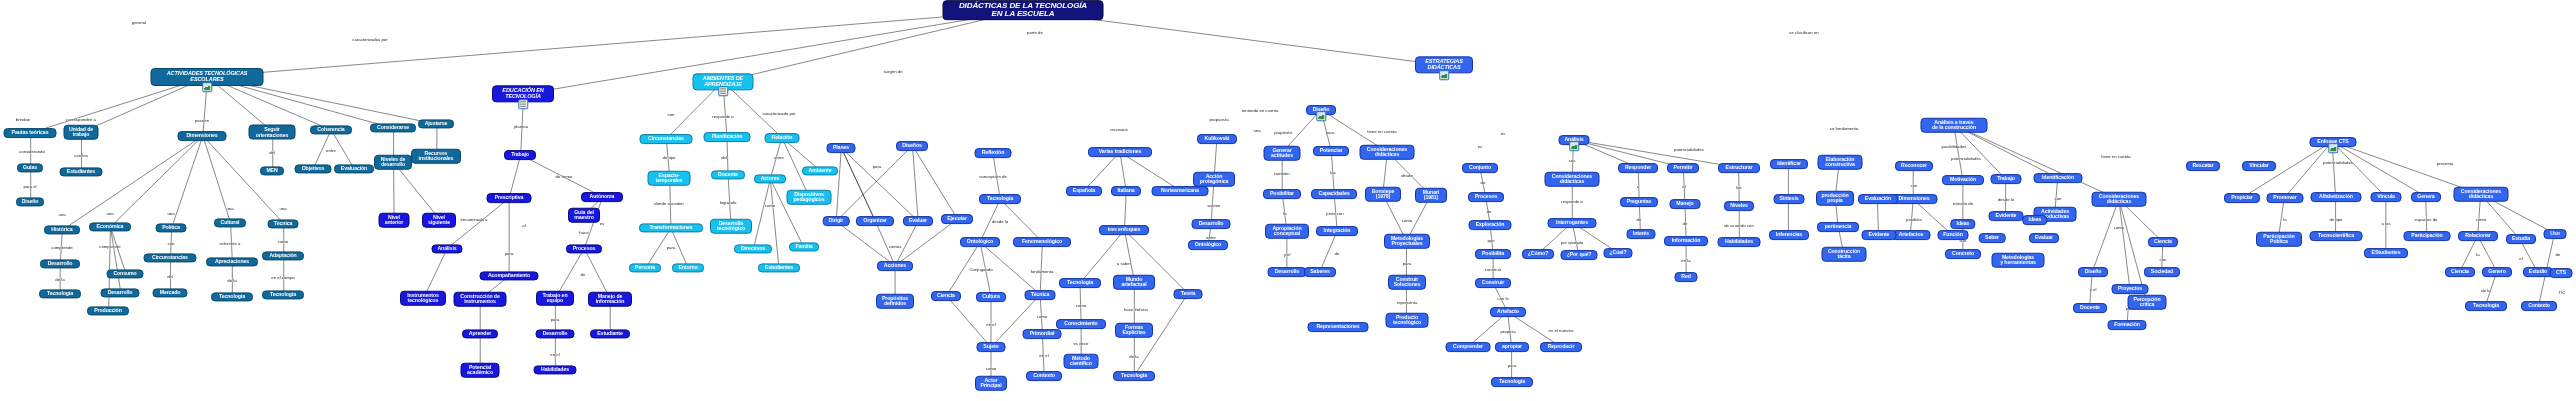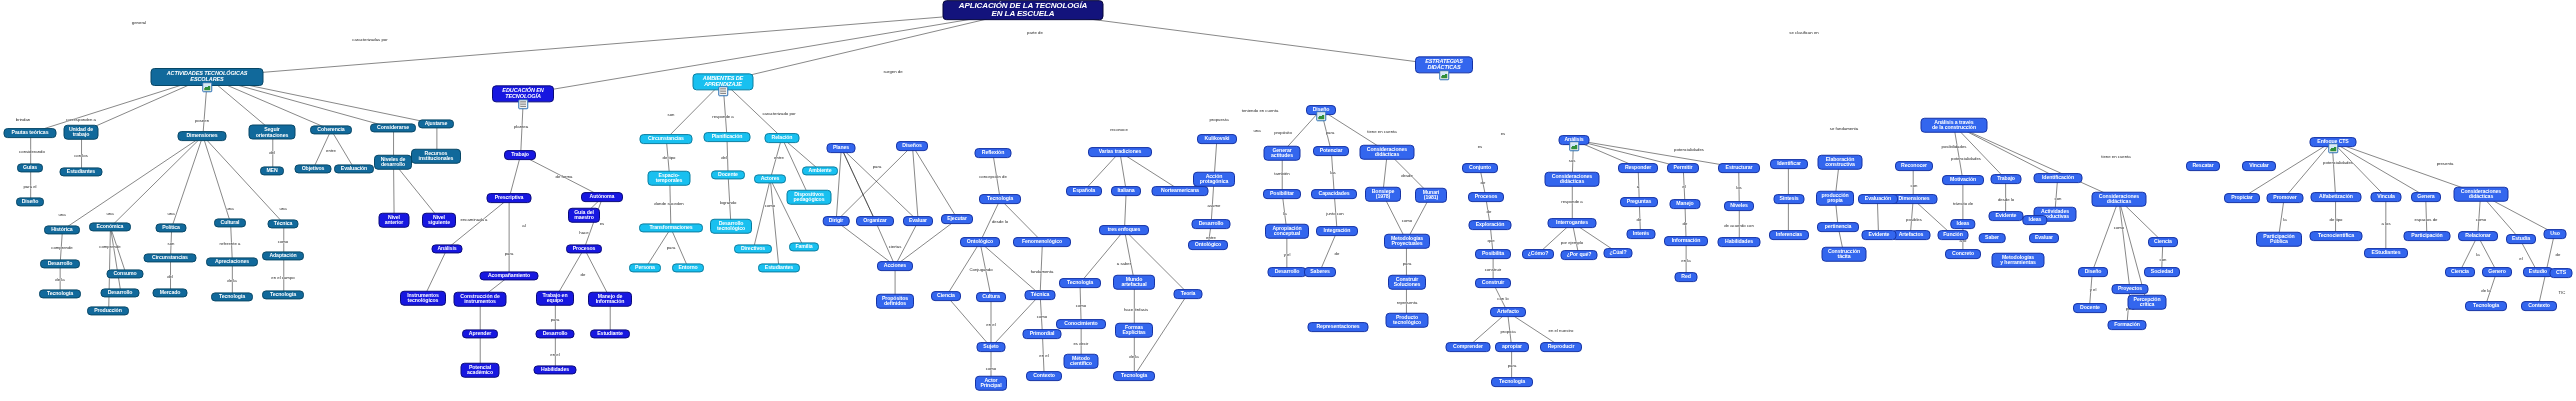--- a/index.html
+++ b/index.html
@@ -350,21 +350,21 @@
     <div class="lbl" style="left: 2481px; top: 219px; font-size: 4.3px; text-shadow: rgb(255, 255, 255) 0px 0px 1.7px, rgb(255, 255, 255) 0px 0px 1.7px, rgb(255, 255, 255) 0px 0px 1.2px, rgb(255, 255, 255) 0px 0px 1.2px;">como</div>
     <div class="lbl" style="left: 2478px; top: 254px; font-size: 4.3px; text-shadow: rgb(255, 255, 255) 0px 0px 1.7px, rgb(255, 255, 255) 0px 0px 1.7px, rgb(255, 255, 255) 0px 0px 1.2px, rgb(255, 255, 255) 0px 0px 1.2px;">la</div>
     <div class="lbl" style="left: 2521px; top: 258px; font-size: 4.3px; text-shadow: rgb(255, 255, 255) 0px 0px 1.7px, rgb(255, 255, 255) 0px 0px 1.7px, rgb(255, 255, 255) 0px 0px 1.2px, rgb(255, 255, 255) 0px 0px 1.2px;">el</div>
     <div class="lbl" style="left: 2558px; top: 254px; font-size: 4.3px; text-shadow: rgb(255, 255, 255) 0px 0px 1.7px, rgb(255, 255, 255) 0px 0px 1.7px, rgb(255, 255, 255) 0px 0px 1.2px, rgb(255, 255, 255) 0px 0px 1.2px;">de</div>
     <div class="lbl" style="left: 2486px; top: 290px; font-size: 4.3px; text-shadow: rgb(255, 255, 255) 0px 0px 1.7px, rgb(255, 255, 255) 0px 0px 1.7px, rgb(255, 255, 255) 0px 0px 1.2px, rgb(255, 255, 255) 0px 0px 1.2px;">de la</div>
     <div class="lbl" style="left: 2562px; top: 292px; font-size: 4.3px; text-shadow: rgb(255, 255, 255) 0px 0px 1.7px, rgb(255, 255, 255) 0px 0px 1.7px, rgb(255, 255, 255) 0px 0px 1.2px, rgb(255, 255, 255) 0px 0px 1.2px;">TIC</div>
     <div class="lbl" style="left: 1914px; top: 185px; font-size: 4.3px; text-shadow: rgb(255, 255, 255) 0px 0px 1.7px, rgb(255, 255, 255) 0px 0px 1.7px, rgb(255, 255, 255) 0px 0px 1.2px, rgb(255, 255, 255) 0px 0px 1.2px;">con</div>
     <div class="lbl" style="left: 1914px; top: 219px; font-size: 4.3px; text-shadow: rgb(255, 255, 255) 0px 0px 1.7px, rgb(255, 255, 255) 0px 0px 1.7px, rgb(255, 255, 255) 0px 0px 1.2px, rgb(255, 255, 255) 0px 0px 1.2px;">posibles</div>
     <div class="lbl" style="left: 1503px; top: 133px; font-size: 4.3px; text-shadow: rgb(255, 255, 255) 0px 0px 1.7px, rgb(255, 255, 255) 0px 0px 1.7px, rgb(255, 255, 255) 0px 0px 1.2px, rgb(255, 255, 255) 0px 0px 1.2px;">es</div>
     <div class="lbl" style="left: 1260px; top: 110px; font-size: 4.3px; text-shadow: rgb(255, 255, 255) 0px 0px 1.7px, rgb(255, 255, 255) 0px 0px 1.7px, rgb(255, 255, 255) 0px 0px 1.2px, rgb(255, 255, 255) 0px 0px 1.2px;">teniendo en cuenta</div>
-    <div class="node t-root" style="left: 1023px; top: 10.4px; width: 161px; height: 19.7px; font-size: 8px;">APLICACIÓN DE LA TECNOLOGÍA
+    <div class="node t-root" style="left: 1023px; top: 10.4px; width: 161px; height: 19.7px; font-size: 8px;">DIDÁCTICAS DE LA TECNOLOGÍA
 EN LA ESCUELA</div>
     <div class="node t-tealhd" style="left: 207px; top: 77px; width: 113px; height: 18px; font-size: 5.5px;">ACTIVIDADES TECNOLÓGICAS
 ESCOLARES</div>
     <span class="ic" style="left: 207px; top: 87px;"></span>
     <div class="node t-bluehd" style="left: 523px; top: 94px; width: 62px; height: 17.3px; font-size: 5.5px;">EDUCACIÓN EN
 TECNOLOGÍA</div>
     <span class="ic doc" style="left: 523px; top: 104px;"></span>
     <div class="node t-cyanhd" style="left: 723px; top: 82px; width: 61px; height: 17.3px; font-size: 5.5px;">AMBIENTES DE
 APRENDIZAJE</div>
     <span class="ic doc" style="left: 723px; top: 91px;"></span>

